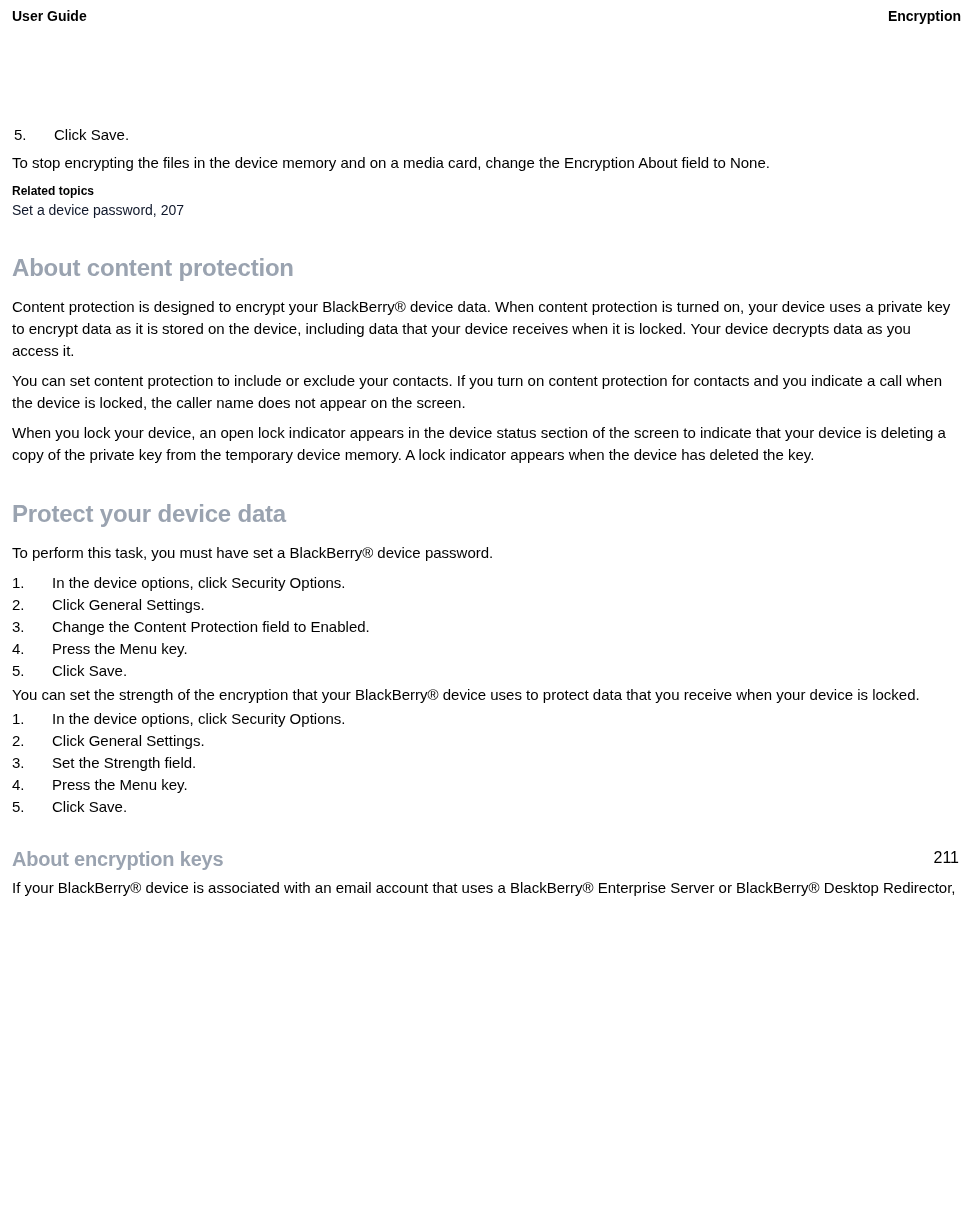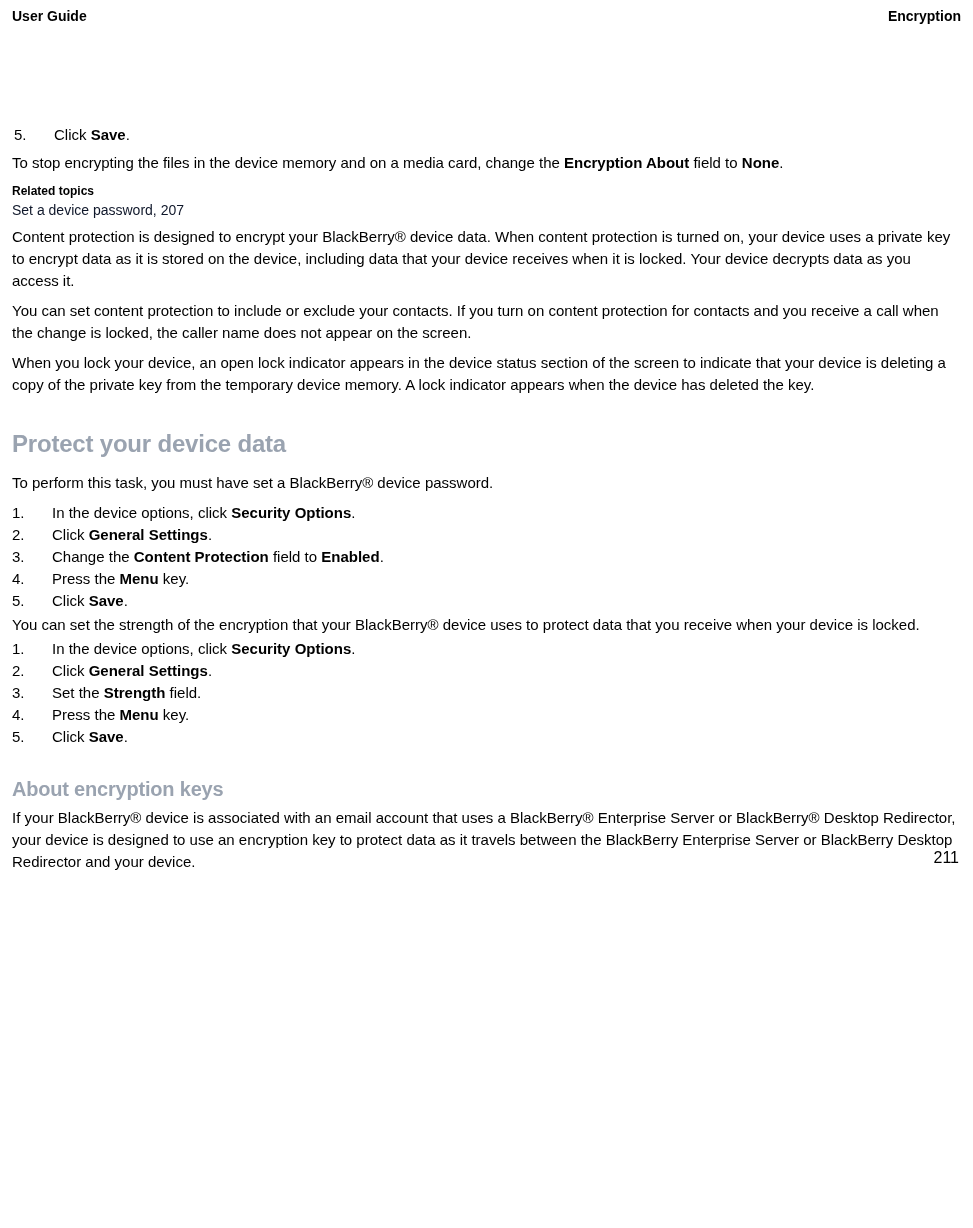--- a/index.html
+++ b/index.html
@@ -37,21 +37,21 @@
     }
     .ol-num {
       width: 40px;
       padding-left: 0;
       text-align: left;
     }
     .ol-text {
       flex: 1;
     }
     .bold {
-      font-weight: 700;
+      font-weight: 400;
     }
     .para {
       font-size: 15px;
       line-height: 22px;
       margin: 6px 0 8px 0;
     }
     .related-label {
       font-weight: 700;
       font-size: 12px;
       margin-top: 10px;
@@ -114,22 +114,23 @@
       </div>
     </div>
 
     <p class="para">
       <span>To stop encrypting the files in the device memory and on a media card, change the </span><span class="bold">Encryption About</span><span> field to </span><span class="bold">None</span><span>.</span>
     </p>
 
     <div class="related-label">Related topics</div>
     <div class="related-link">Set a device password, 207</div>
 
+    <h2 class="section">About content protection</h2>
     <p class="para">Content protection is designed to encrypt your BlackBerry® device data. When content protection is turned on, your device uses a private key to encrypt data as it is stored on the device, including data that your device receives when it is locked. Your device decrypts data as you access it.</p>
-    <p class="para">You can set content protection to include or exclude your contacts. If you turn on content protection for contacts and you receive a call when the change is locked, the caller name does not appear on the screen.</p>
+    <p class="para">You can set content protection to include or exclude your contacts. If you turn on content protection for contacts and you indicate a call when the device is locked, the caller name does not appear on the screen.</p>
     <p class="para">When you lock your device, an open lock indicator appears in the device status section of the screen to indicate that your device is deleting a copy of the private key from the temporary device memory. A lock indicator appears when the device has deleted the key.</p>
 
     <h2 class="section">Protect your device data</h2>
     <p class="para">To perform this task, you must have set a BlackBerry® device password.</p>
 
     <div class="step-list">
       <div class="ol-row">
         <div class="ol-num">1.</div>
         <div class="ol-text">
           <span>In the device options, click </span><span class="bold">Security Options</span><span>.</span>

